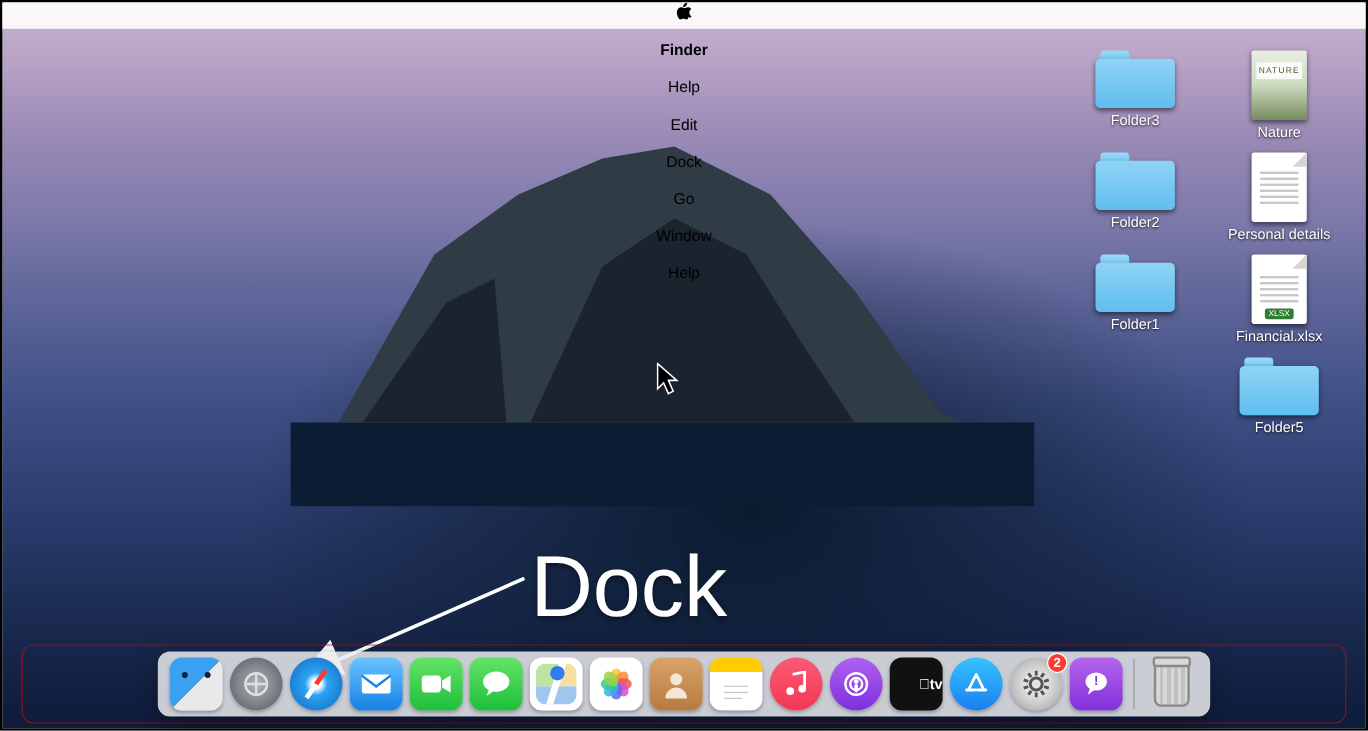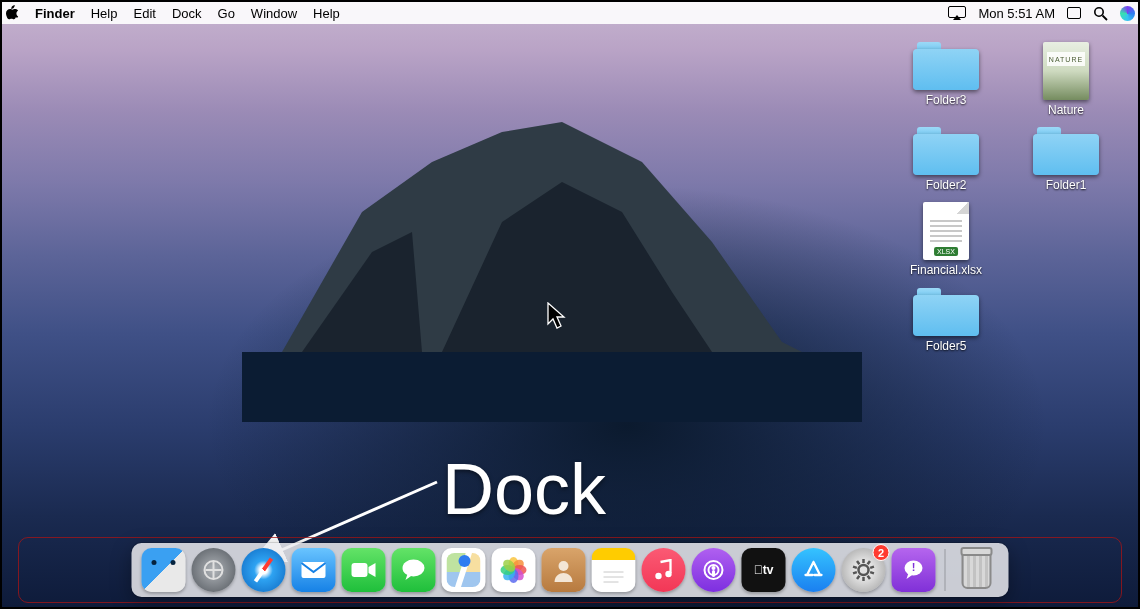--- a/index.html
+++ b/index.html
@@ -29,20 +29,21 @@
   #menubar {
     position: absolute;
     top: 0; left: 0; right: 0;
     height: 22px;
     background: rgba(255,255,255,0.9);
     display: flex; align-items: center;
     font-size: 13px;
     color: #000;
     padding: 0 3px;
     gap: 16px;
+    flex-direction: column;
   }
   #menubar .menuitem { cursor: default; }
   #menubar .app { font-weight: 700; }
   #menubar .spacer { flex: 1; }
   #menubar .status { display: flex; align-items: center; gap: 12px; font-size: 13px; }
   #menubar svg { display: block; }
   .siri-dot {
     width: 15px; height: 15px; border-radius: 50%;
     background: conic-gradient(#7b3ff0,#2f7df0,#34c4f0,#38e0b0,#7b3ff0);
   }
@@ -157,21 +158,21 @@
   .di-mail{ background:linear-gradient(#69c4ff,#1681e6);}
   .di-mail svg{width:26px;height:18px;}
   .di-ft{ background:linear-gradient(#63e367,#1fbf3b);}
   .di-msg{ background:linear-gradient(#63e367,#1fbf3b);}
   .di-maps{ background:#fff;}
   .di-photos{ background:#fff;}
   .di-contacts{ background:linear-gradient(#d9a46a,#b77a3f);}
   .di-notes{ background:linear-gradient(#fff 30%,#fff 30%); border-top:12px solid #ffcc00; height:44px;}
   .di-music{ background:linear-gradient(#fb5a74,#f23756);}
   .di-podcasts{ background:linear-gradient(#b060f0,#7d2fe0);}
-  .di-tv{ background:#111;}
+  .di-tv{ background:#111;justify-content:flex-end;}
   .di-appstore{ background:linear-gradient(#35c3ff,#1a7ff0);}
   .di-settings{ background:radial-gradient(circle,#e2e2e2 30%, #9c9c9c 100%);}
   .di-feedback{ background:linear-gradient(#b565ee,#8030d8);}
   .di-trash{ background:transparent; box-shadow:none;}
   .trashcan{
      width:30px;height:38px;border:2px solid #8a8a8a;border-radius:4px 4px 6px 6px;
      background:repeating-linear-gradient(90deg,#d8d8d8 0 3px,#c2c2c2 3px 6px);
      position:relative;
   }
   .trashcan::before{content:"";position:absolute;top:-6px;left:-3px;right:-3px;height:5px;border:2px solid #8a8a8a;border-radius:3px;background:#d8d8d8;}
@@ -203,39 +204,20 @@
         </svg>
     </span>
     <span class="menuitem app">Finder</span>
     <span class="menuitem">Help</span>
     <span class="menuitem">Edit</span>
     <span class="menuitem">Dock</span>
     <span class="menuitem">Go</span>
     <span class="menuitem">Window</span>
     <span class="menuitem">Help</span>
     <span class="spacer"></span>
-    <span class="status">
-      <span>
-        <svg width="18" height="14" viewBox="0 0 18 14">
-            <rect x="0.5" y="0.5" width="17" height="11" rx="1.5" fill="none" stroke="#000"></rect>
-            <polygon points="9,9 13,14 5,14" fill="#000"></polygon>
-          </svg>
-      </span>
-      <span>Mon 5:51 AM</span>
-      <span class="batterybox">
-          <span class="inner"></span>
-        </span>
-      <span>
-        <svg width="15" height="15" viewBox="0 0 15 15">
-            <circle cx="6" cy="6" r="4.2" fill="none" stroke="#000" stroke-width="1.6"></circle>
-            <line x1="9.5" y1="9.5" x2="14" y2="14" stroke="#000" stroke-width="1.8"></line>
-          </svg>
-      </span>
-      <span class="siri-dot"></span>
-    </span>
   </div>
 
   <div id="icons">
       <div class="dicon">
         <div class="foldergfx">
           <div class="tab"></div>
           <div class="body"></div>
         </div>
         <div class="label">Folder3</div>
       </div>
@@ -244,20 +226,34 @@
           <div class="banner">NATURE</div>
         </div>
         <div class="label">Nature</div>
       </div>
       <div class="dicon">
         <div class="foldergfx">
           <div class="tab"></div>
           <div class="body"></div>
         </div>
         <div class="label">Folder2</div>
+      </div>
+      <div class="dicon">
+        <div class="filegfx">
+          <div class="dogear"></div>
+          <div class="lines">
+            <div></div>
+            <div></div>
+            <div></div>
+            <div></div>
+            <div></div>
+            <div></div>
+          </div>
+        </div>
+        <div class="label">Personal details</div>
       </div>
       <div class="dicon">
         <div class="foldergfx">
           <div class="tab"></div>
           <div class="body"></div>
         </div>
         <div class="label">Folder1</div>
       </div>
       <div class="dicon">
         <div class="filegfx">

